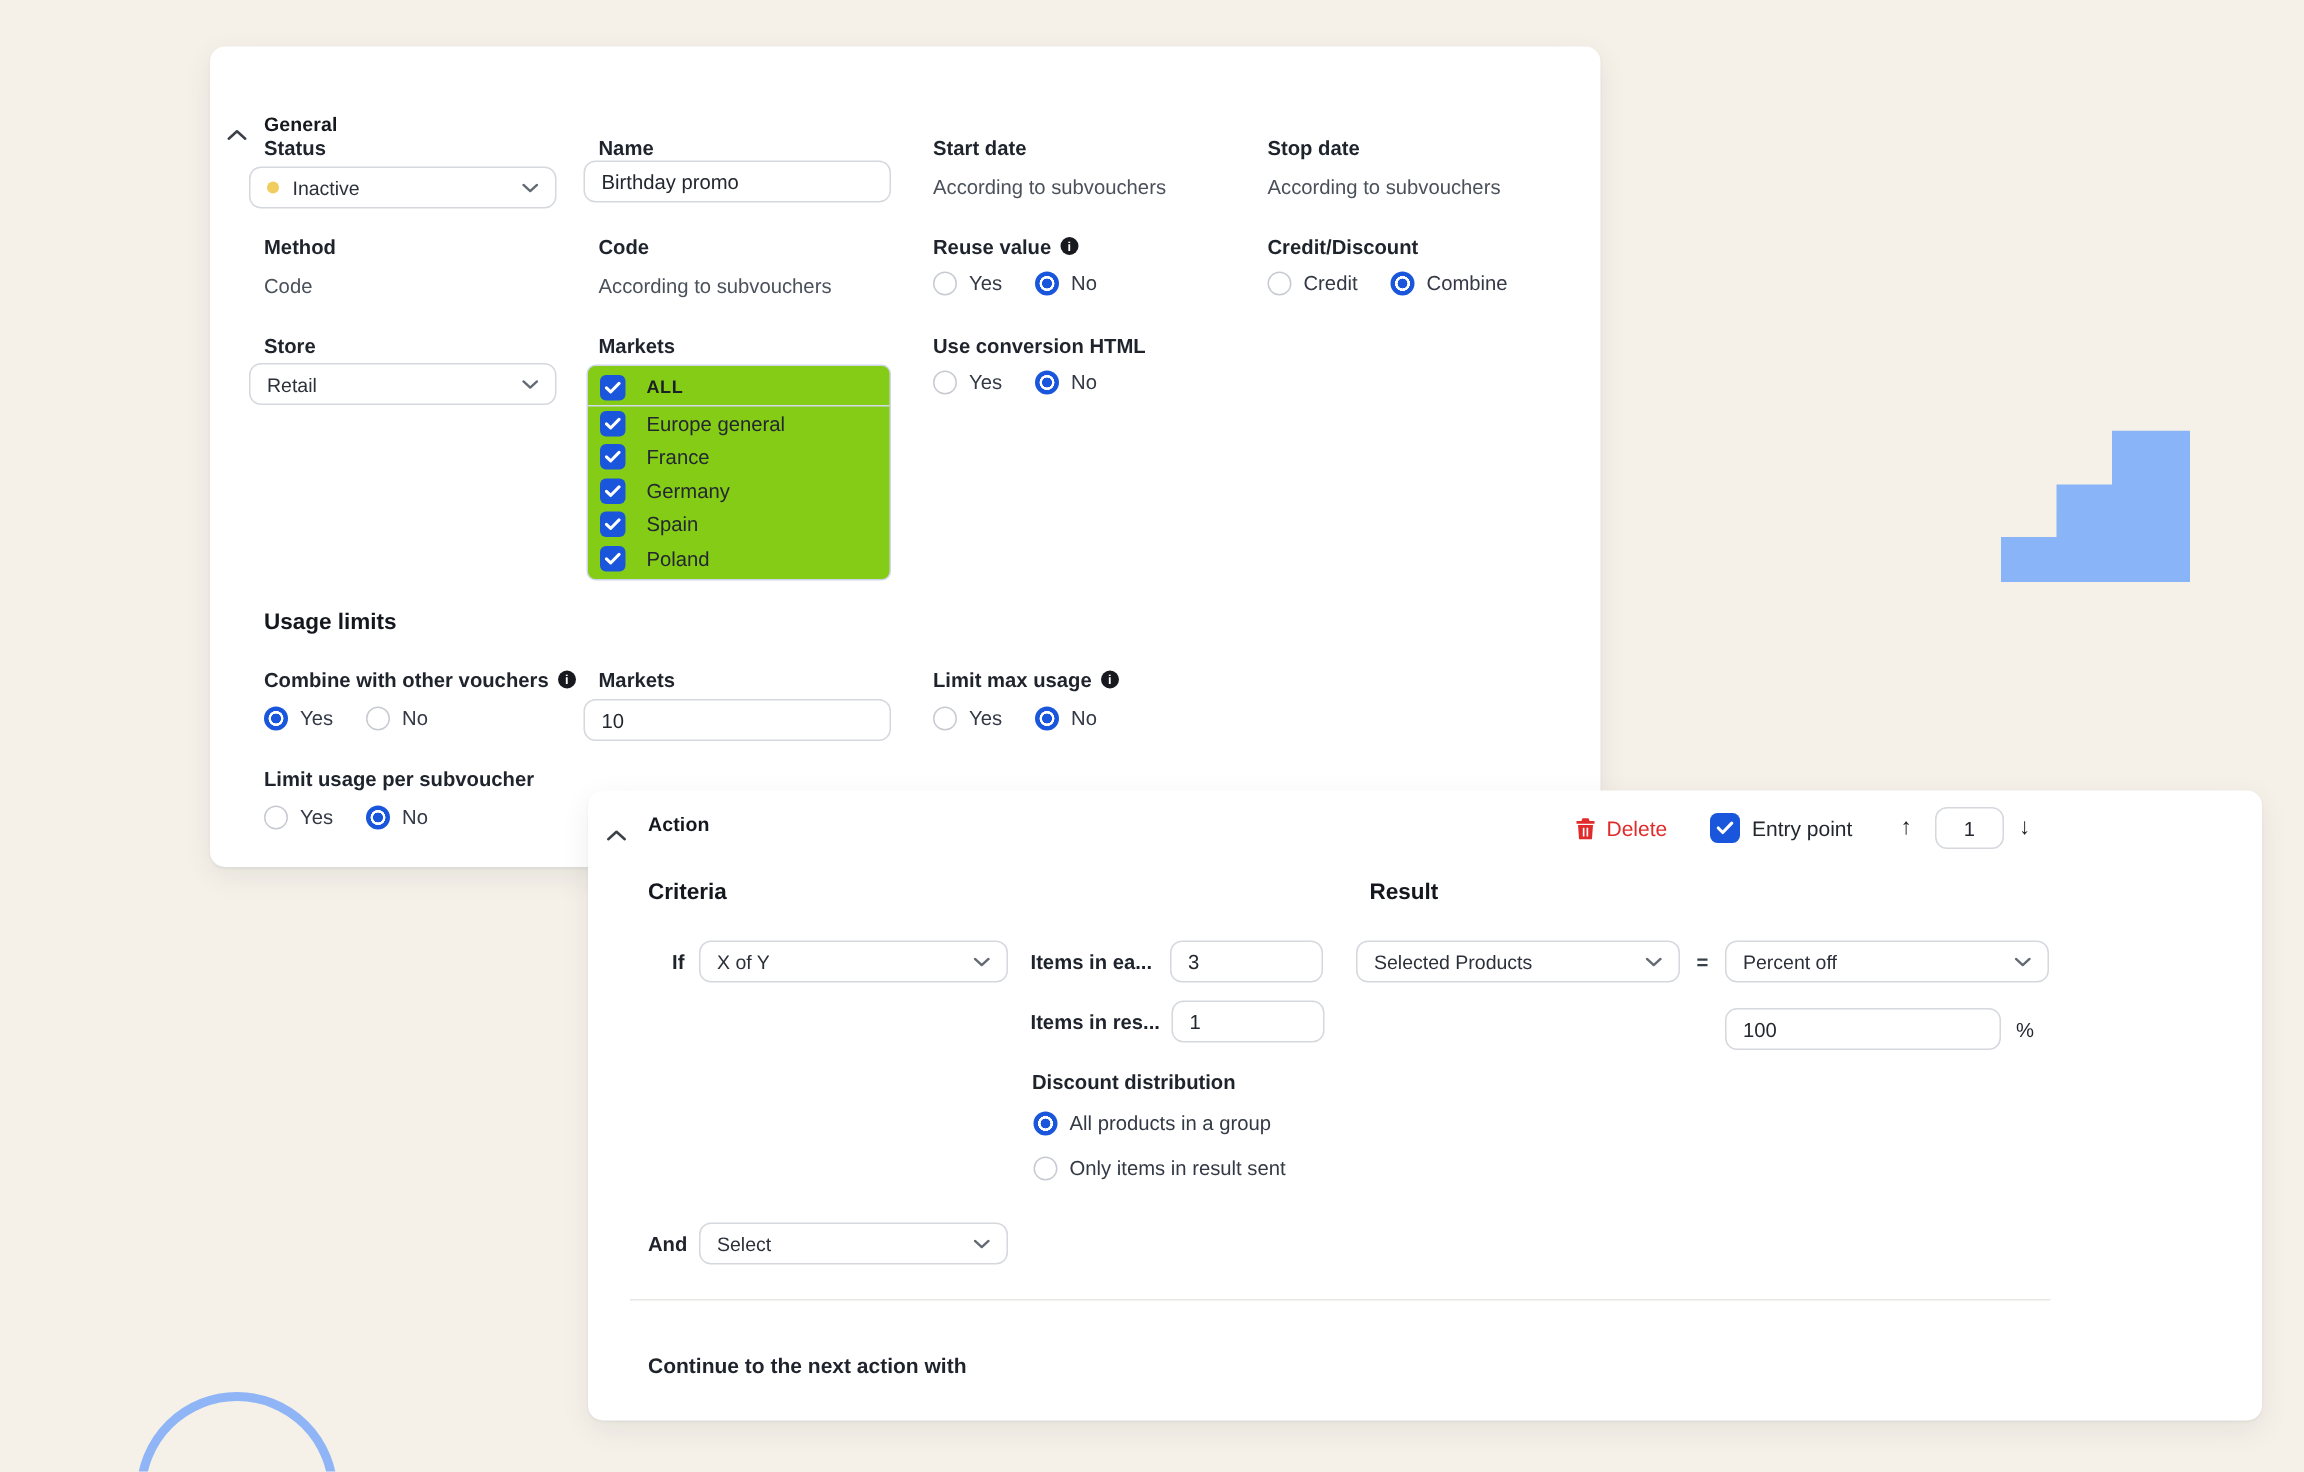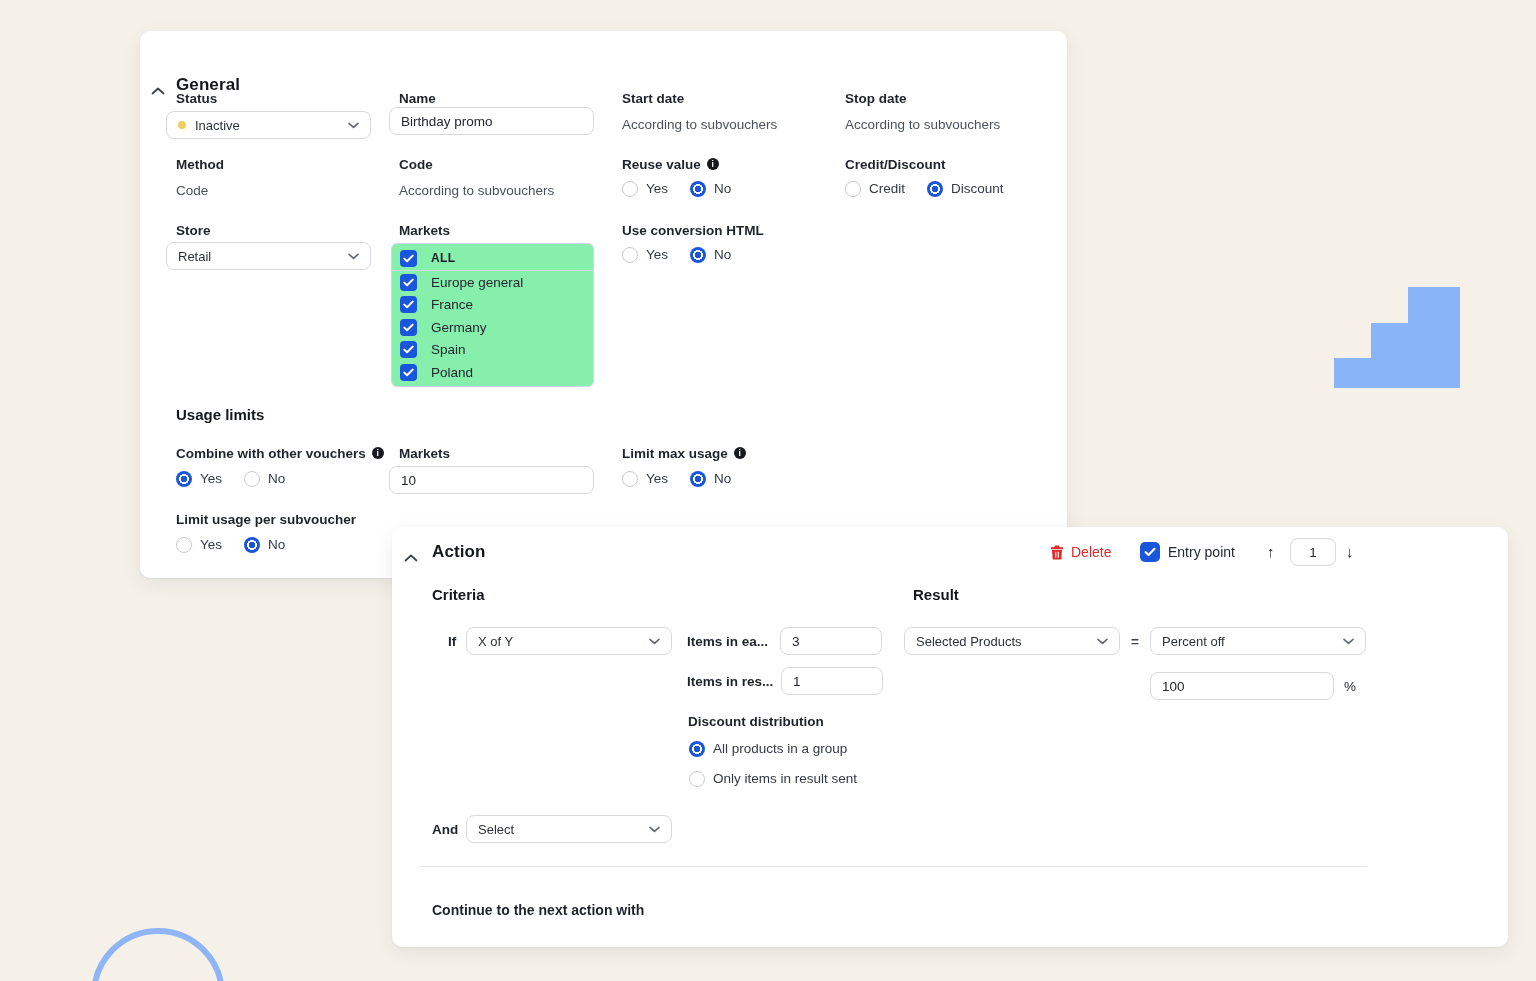--- a/index.html
+++ b/index.html
@@ -7,21 +7,21 @@
     width:1536px;height:981px;position:relative;overflow:hidden;
     background:#f5f1e9;
     font-family:"Liberation Sans",sans-serif;
     -webkit-font-smoothing:antialiased;
   }
   .abs{position:absolute}
   .card{
     position:absolute;background:#fff;border-radius:10px;
     box-shadow:0 1px 2px rgba(20,24,40,.05),0 6px 20px rgba(20,24,40,.07);
   }
-  .h1{font-size:17px;font-weight:700;color:#14171d;letter-spacing:.1px}
+  .h1{font-size:13px;font-weight:700;color:#14171d;letter-spacing:.1px}
   .h2{font-size:15px;font-weight:700;color:#14171d}
   .label{font-size:13.5px;font-weight:600;color:#1e232c;white-space:nowrap}
   .value{font-size:13.5px;color:#4b515b;white-space:nowrap}
   .input{
     box-sizing:border-box;border:1px solid #d5d8dd;border-radius:8px;height:28px;
     font-size:13.5px;color:#23272f;padding:0 11px;background:#fff;outline:none;
     font-family:"Liberation Sans",sans-serif;
   }
   .input.num-right{text-align:left}
   .select{
@@ -33,21 +33,21 @@
   .opt-row{display:flex;align-items:center;gap:22px}
   .opt{display:flex;align-items:flex-start;gap:8px}
   .opt-label{font-size:13.5px;color:#333945}
   .radio{width:16px;height:16px;border-radius:50%;box-sizing:border-box;flex:0 0 16px}
   .radio.off{border:1.5px solid #c7cbd1;background:#fff}
   .radio.on{background:radial-gradient(circle,#1a56db 0 3.2px,#fff 3.4px 4.9px,#1a56db 5.1px 8px)}
   .cbx{background:#1a56db;border-radius:4px;display:flex;align-items:center;justify-content:center;flex:0 0 auto}
   .cbx.sm{width:17px;height:17px}
   .cbx.lg{width:20px;height:20px;border-radius:5px}
   .mlist{
-    box-sizing:border-box;background:#86efac;border:1px solid #d0d6ea;border-radius:6px;
+    box-sizing:border-box;background:#84cc16;border:1px solid #d0d6ea;border-radius:6px;
     padding:2px 0;
   }
   .mrow{display:flex;align-items:center;gap:14px;height:22.5px;padding:0 8px}
   .mrow.first{border-bottom:1px solid #d4daee;height:24px}
   .mrow .mlabel{font-size:13.5px;color:#23272f}
   .mrow.first .mlabel{font-size:12px;font-weight:700;letter-spacing:.4px;color:#1b1f26}
   .info{
     display:inline-flex;align-items:center;justify-content:center;
     width:12px;height:12px;border-radius:50%;background:#17191e;color:#fff;
     font-size:8.5px;font-weight:700;margin-left:6px;vertical-align:2px;font-style:normal;
@@ -115,21 +115,21 @@
   </div>
 
   <div class="abs label" style="left:705px;top:126px">Credit/Discount</div>
   <div class="abs opt-row" style="left:705px;top:150px">
     <span class="opt">
         <span class="radio off"></span>
         <span class="opt-label">Credit</span>
       </span>
     <span class="opt">
         <span class="radio on"></span>
-        <span class="opt-label">Discount</span>
+        <span class="opt-label">Combine</span>
       </span>
   </div>
 
   <div class="abs label" style="left:36px;top:192px">Store</div>
   <div class="abs select" style="left:26px;top:211px;width:205px">
     <span class="sel-text">Retail</span>
     <svg width="11" height="7" viewBox="0 0 11 7">
         <path d="M1 1.3 5.5 5.4 10 1.3" stroke="#636a74" stroke-width="1.6" fill="none" stroke-linecap="round" stroke-linejoin="round"></path>
       </svg>
   </div>

